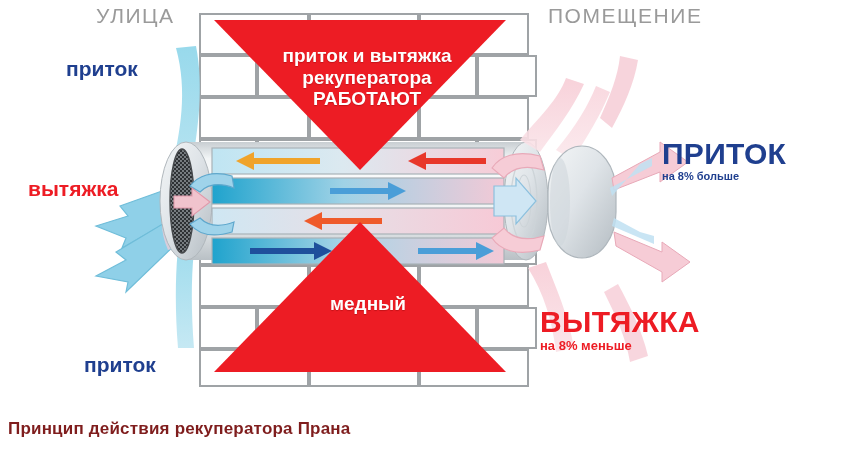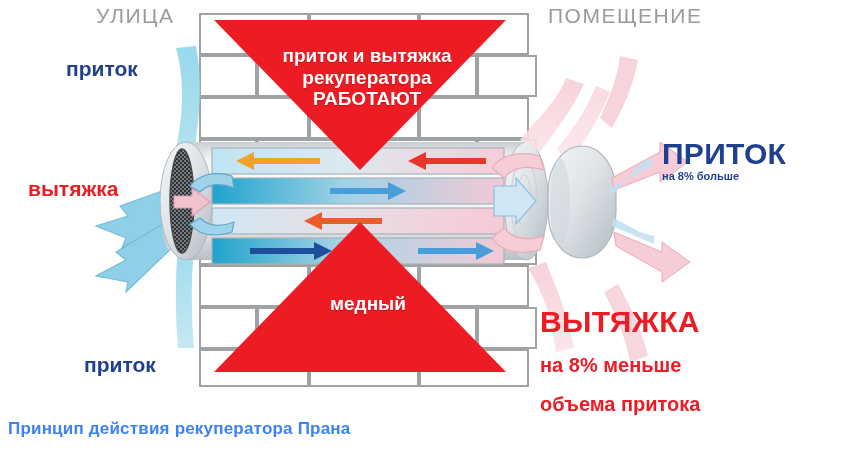--- a/index.html
+++ b/index.html
@@ -80,23 +80,23 @@
     line-height: 1.04;
   }
   #callout-exhaust .hd {
     display: block;
     font-size: 30px;
     font-weight: bold;
     letter-spacing: 0.3px;
   }
   #callout-exhaust .sub {
     display: block;
-    font-size: 20px;
-    font-weight: bold;
-    margin-top: 18px;
+    font-size: 13px;
+    font-weight: bold;
+    margin-top: 2px;
   }
 
   
   .tri-text {
     position: absolute;
     color: #ffffff;
     font-weight: bold;
     text-align: center;
     line-height: 1.14;
     text-shadow: 0 1px 1px rgba(120,0,0,.35);
@@ -112,21 +112,21 @@
     font-size: 19px;
     margin-top: 15px;
   }
 
   
   #caption {
     position: absolute;
     left: 8px; top: 419px;
     font-size: 17px;
     font-weight: bold;
-    color: #3b82f6;
+    color: #7f1d1d;
     letter-spacing: .2px;
   }
 </style>
 </head>
 <body>
 
 <div id="stage">
 
   <svg id="diagram" viewBox="0 0 850 410">
     <defs>
@@ -353,17 +353,16 @@
   </div>
 
   <div class="lbl" id="callout-supply">
     <span class="hd">ПРИТОК</span>
     <span class="sub">на 8% больше</span>
   </div>
 
   <div class="lbl" id="callout-exhaust">
     <span class="hd">ВЫТЯЖКА</span>
     <span class="sub">на 8% меньше</span>
-    <span class="sub">объема притока</span>
   </div>
 
   <div id="caption">Принцип действия рекуператора Прана</div>
 </div>
 
 </body></html>

